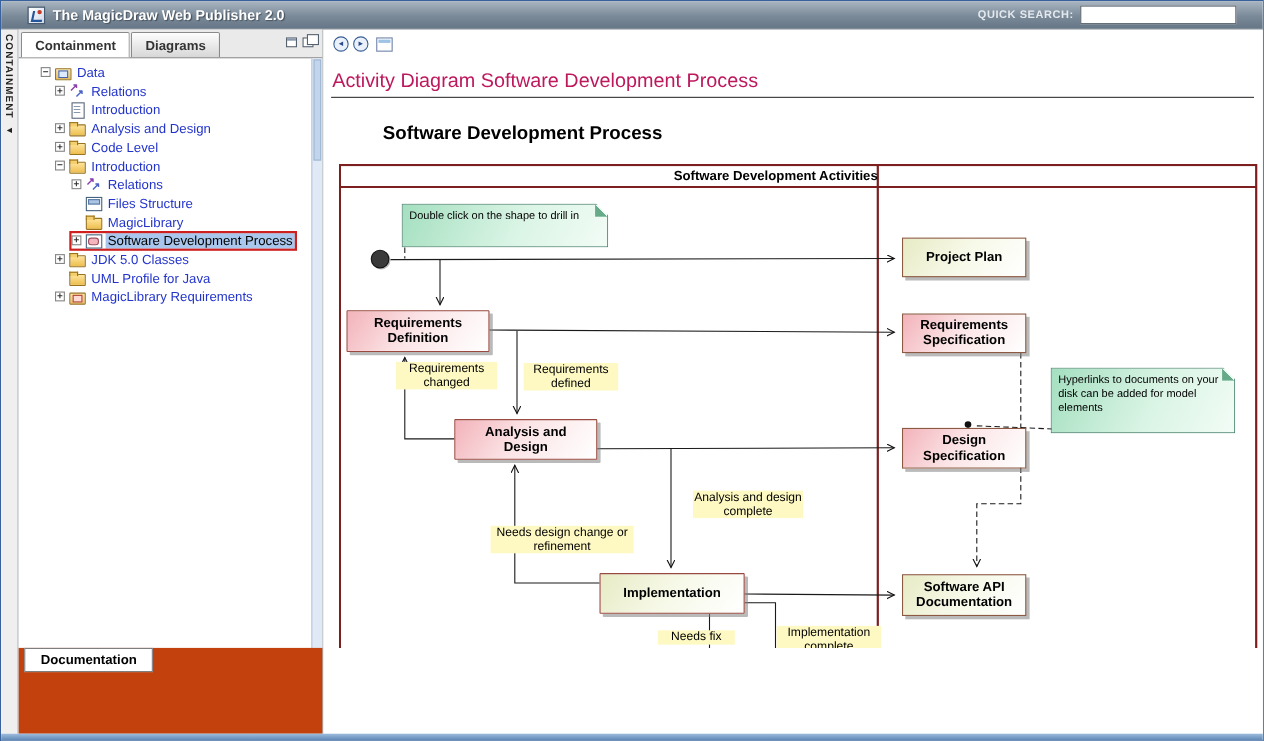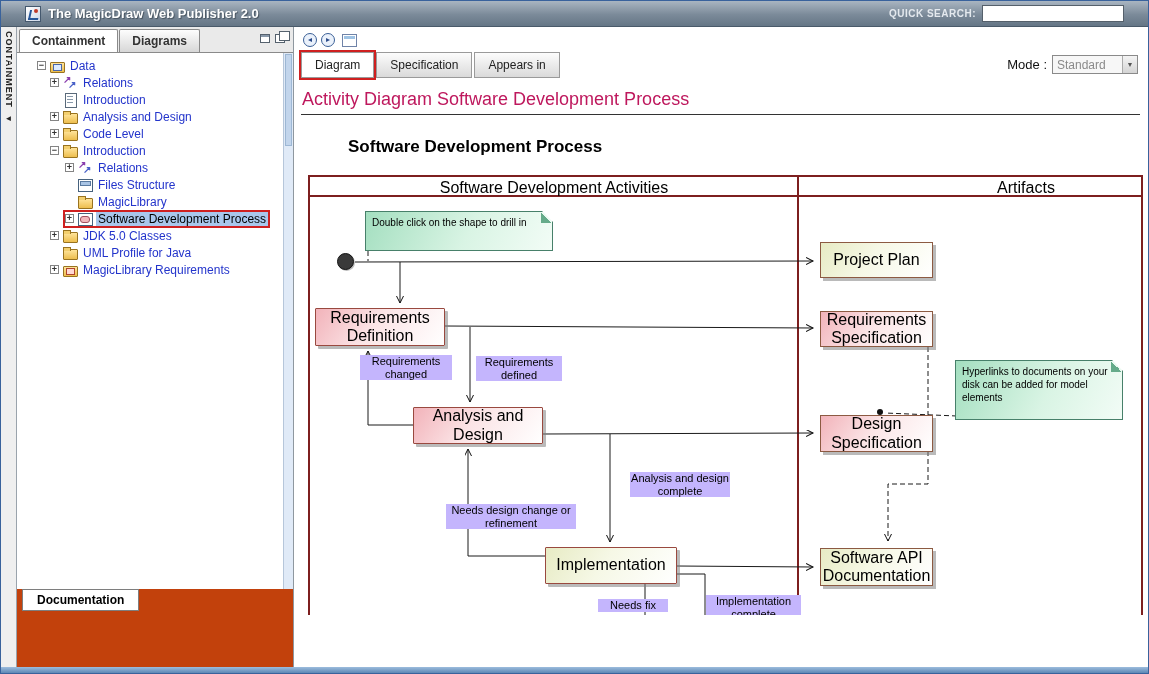--- a/index.html
+++ b/index.html
@@ -90,46 +90,46 @@
   .mode-arrow{width:15px;height:100%;border-left:1px solid #aaa;background:linear-gradient(#f4f4f4,#d4d4d4);font-size:7px;color:#555;display:flex;align-items:center;justify-content:center}
 
   .page-title{font-size:18px;color:#be185d;margin:11px 8px 0 1px;white-space:nowrap}
   .title-rule{border:none;border-top:1px solid #333;margin:4px 8px 0 0}
   .doc-heading{font-size:17px;font-weight:bold;margin:22px 0 0 47px}
   .doc-desc{font-size:12px;margin:25px 0 0 47px;color:#000}
 
   
   .diagram{position:relative;width:836px;height:440px;margin:18px 0 0 7px;overflow:hidden}
   .dsvg{position:absolute;left:0;top:0}
-  .lane-h{position:absolute;top:4px;font-weight:normal;font-size:16px;text-align:center;color:#000}
+  .lane-h{position:absolute;top:4px;font-weight:bold;font-size:12px;text-align:right;color:#000}
   .lane-h.lane0{left:2px;width:488px}
   .lane-h.lane1{left:516px;width:404px}
 
-  .dnode{position:absolute;display:flex;align-items:center;justify-content:center;text-align:center;font-size:16px;font-weight:normal;color:#000;padding:14px 6px;line-height:1.15;cursor:pointer}
+  .dnode{position:absolute;display:flex;align-items:center;justify-content:center;text-align:center;font-size:12px;font-weight:bold;color:#000;padding:14px 6px;line-height:1.15;cursor:pointer}
   .activity{border:1px solid #99493f;border-radius:1px;box-shadow:3px 3px 0 rgba(130,130,130,.55)}
   .artifact{border:1px solid #8c5a42;box-shadow:3px 3px 0 rgba(130,130,130,.55)}
   .pink{background:linear-gradient(125deg,#f2b3ba 0%,#fbe4e6 45%,#ffffff 100%)}
   .yellow{background:linear-gradient(125deg,#e7ebc4 0%,#f6f8e6 45%,#ffffff 100%)}
 
   #node-req_def{left:7px;top:133px;width:130px;height:38px}
   #node-analysis{left:105px;top:232px;width:130px;height:37px}
   #node-impl{left:237px;top:372px;width:132px;height:37px}
   #node-project_plan{left:512px;top:67px;width:113px;height:36px}
   #node-req_spec{left:512px;top:136px;width:113px;height:36px}
   #node-design_spec{left:512px;top:240px;width:113px;height:37px}
   #node-api_doc{left:512px;top:373px;width:113px;height:38px}
 
   .note{position:absolute;border:1px solid #47806a;background:linear-gradient(115deg,#a4dfc0 0%,#d9f4e4 55%,#f2fcf6 100%);
     font-size:10px;padding:4px 6px;line-height:1.3;color:#000;
     clip-path:polygon(0 0,calc(100% - 11px) 0,100% 11px,100% 100%,0 100%)}
   .note::after{content:"";position:absolute;top:0;right:0;width:11px;height:11px;background:linear-gradient(45deg,#65ab8a 50%,transparent 50%)}
   #note-note1{left:57px;top:36px;width:188px;height:40px}
   #note-note2{left:647px;top:185px;width:168px;height:60px}
 
-  .elabel{position:absolute;font-size:11px;text-align:center;line-height:1.15;color:#000;background:#c4b5fd}
+  .elabel{position:absolute;font-size:11px;text-align:center;line-height:1.15;color:#000;background:#fef9c3}
   #elabel-req_changed{left:52px;top:180px;width:92px}
   #elabel-req_defined{left:168px;top:181px;width:86px}
   #elabel-analysis_complete{left:322px;top:297px;width:100px}
   #elabel-needs_design{left:138px;top:329px;width:130px}
   #elabel-needs_fix{left:290px;top:424px;width:70px}
   #elabel-impl_complete{left:398px;top:420px;width:95px}
 
   .initial{position:absolute;left:29px;top:78px;width:17px;height:17px;border-radius:50%;background:#3a3a3a;border:1px solid #141414;box-shadow:1px 1px 0 rgba(120,120,120,.5)}
 </style>
 </head>
@@ -270,34 +270,20 @@
     </div>
 
     <div class="main-panel">
 
       <div class="nav-row">
         <span class="circ-btn">◂</span>
         <span class="circ-btn">▸</span>
         <span class="img-btn"></span>
       </div>
 
-      <div class="main-tabs-row">
-        <div class="main-tabs">
-            <div class="mtab active annotated">Diagram</div>
-            <div class="mtab">Specification</div>
-            <div class="mtab">Appears in</div>
-          </div>
-        <div class="mode">
-          <span>Mode :</span>
-          <div class="mode-select">
-            <span class="mode-value">Standard</span>
-            <span class="mode-arrow">▼</span>
-          </div>
-        </div>
-      </div>
 
       <div class="page-title">Activity Diagram Software Development Process</div>
       <hr class="title-rule">
 
       <div class="doc-heading">Software Development Process</div>
 
       <div class="diagram">
         <svg class="dsvg" width="836" height="600">
           <defs>
             <marker id="arr" markerUnits="userSpaceOnUse" markerWidth="10" markerHeight="9" refX="7" refY="3.5" orient="auto">

